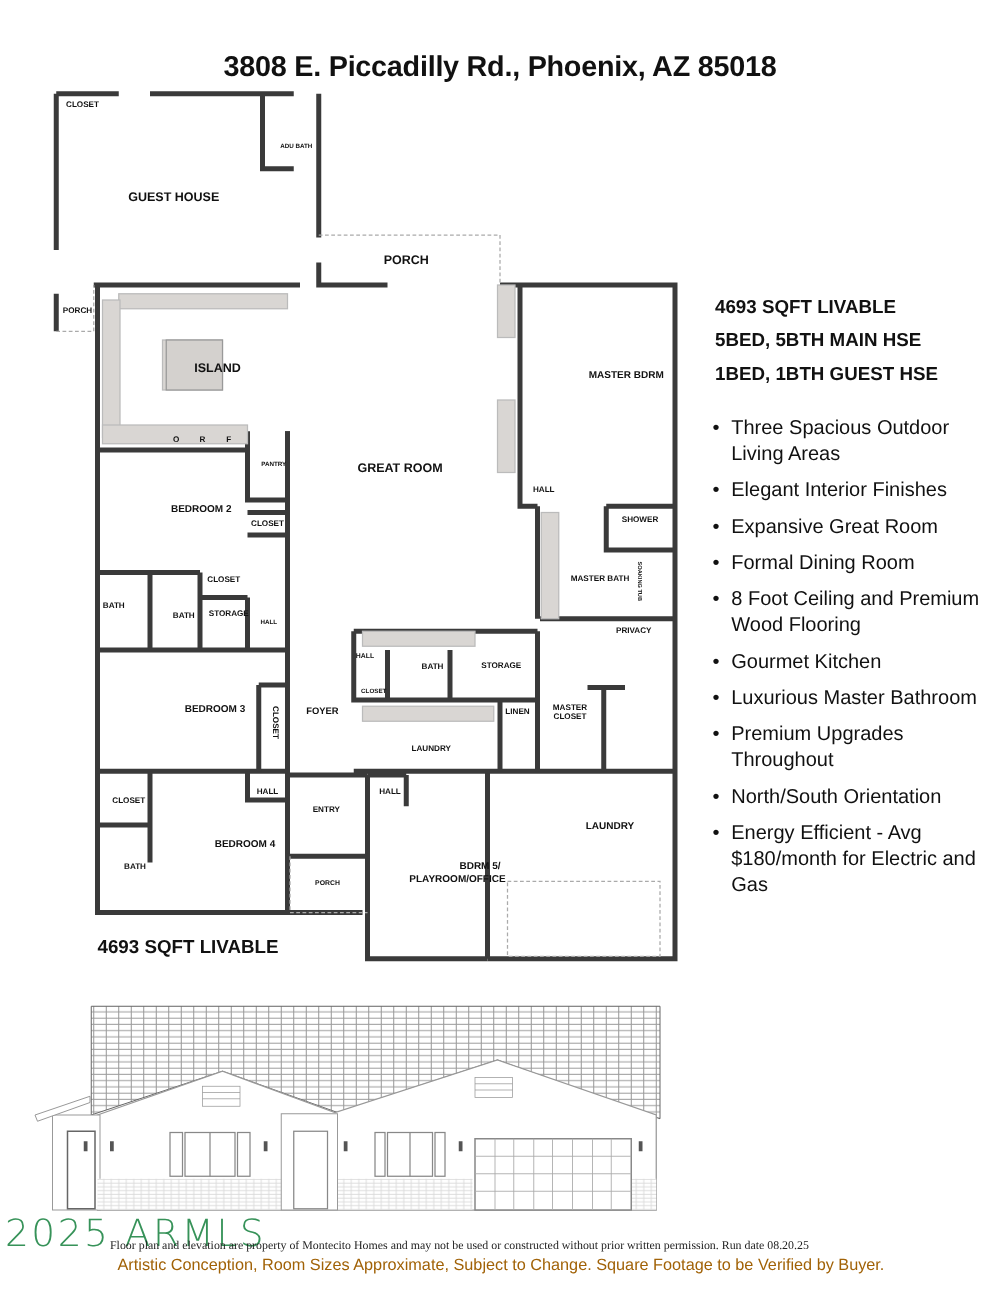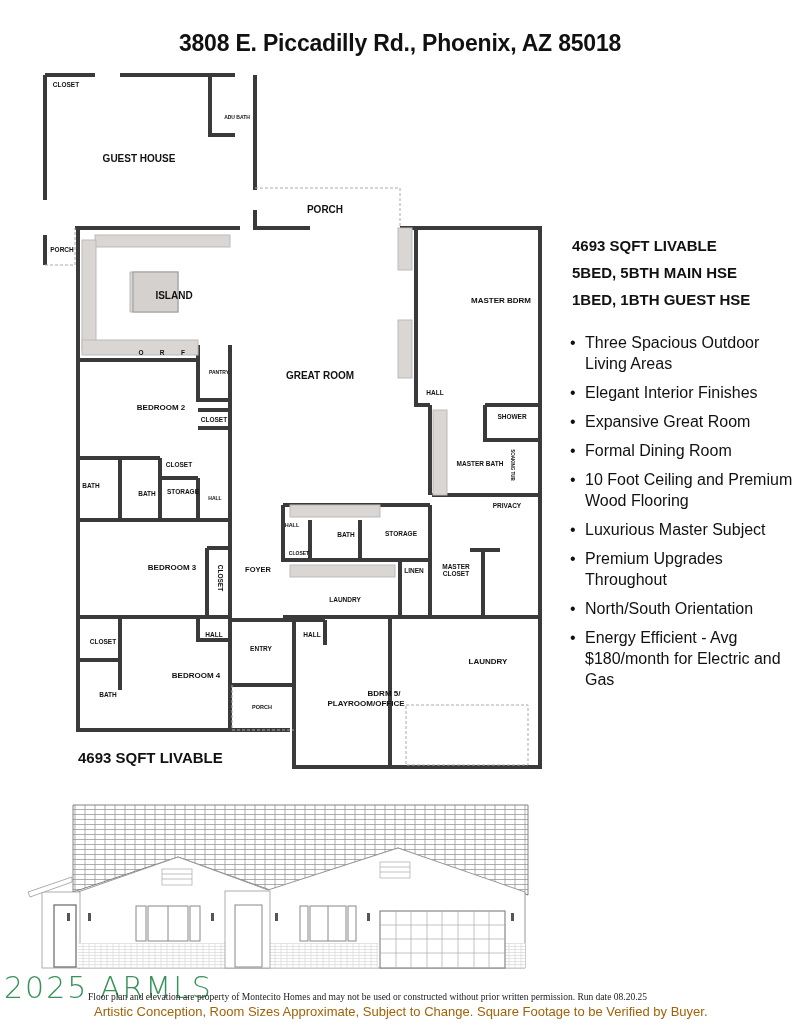--- a/index.html
+++ b/index.html
@@ -1,17 +1,17 @@
 <!DOCTYPE html>
 <html><head>
   <meta charset="utf-8">
   <style>
     html, body { margin: 0; padding: 0; background: #ffffff; }
     body { width: 800px; height: 1035px; position: relative; overflow: hidden; font-family: "Liberation Sans", sans-serif; color: #111; }
-    .title { position: absolute; left: 0; top: 30px; width: 800px; text-align: center; font-size: 23px; font-weight: bold; letter-spacing: -0.2px; }
+    .title { position: absolute; left: 0; top: 40px; width: 800px; text-align: center; font-size: 23px; font-weight: bold; letter-spacing: -0.2px; }
     .plan { position: absolute; left: 0; top: 0; width: 800px; height: 800px; }
     .room-label { position: absolute; font-weight: bold; font-size: 10px; text-align: center; white-space: nowrap; transform: translate(-50%, -50%); }
     .room-label.sm { font-size: 6.5px; }
     .room-label.md { font-size: 8px; margin-left: 24px; }
     .room-label.vert { transform: translate(-50%, -50%) rotate(90deg); }
     .stats { position: absolute; left: 572px; top: 232px; font-weight: bold; font-size: 15px; line-height: 27px; }
     .features { position: absolute; left: 570px; top: 332px; width: 230px; font-size: 16px; line-height: 21px; margin: 0; padding: 0; list-style: none; }
     .features li { position: relative; padding-left: 15px; margin-bottom: 8px; }
     .features li::before { content: "\2022"; position: absolute; left: 0; top: 0; }
     .sqft-bottom { position: absolute; left: 78px; top: 749px; font-weight: bold; font-size: 15px; }
@@ -137,22 +137,23 @@
   <div>4693 SQFT LIVABLE</div>
   <div>5BED, 5BTH MAIN HSE</div>
   <div>1BED, 1BTH GUEST HSE</div>
 </div>
 
 <ul class="features">
   <li>Three Spacious Outdoor Living Areas</li>
   <li>Elegant Interior Finishes</li>
   <li>Expansive Great Room</li>
   <li>Formal Dining Room</li>
-  <li>10 Foot Ceiling and Premium Wood Flooring</li>
-  <li>Luxurious Master Subject</li>
+  <li>8 Foot Ceiling and Premium Wood Flooring</li>
+  <li>Gourmet Kitchen</li>
+  <li>Luxurious Master Bathroom</li>
   <li>Premium Upgrades Throughout</li>
   <li>North/South Orientation</li>
   <li>Energy Efficient - Avg $180/month for Electric and Gas</li>
 </ul>
 
 <div class="sqft-bottom">4693 SQFT LIVABLE</div>
 
 <div class="elevation">
   <svg width="540" height="180" viewBox="0 0 540 180">
     <defs>

